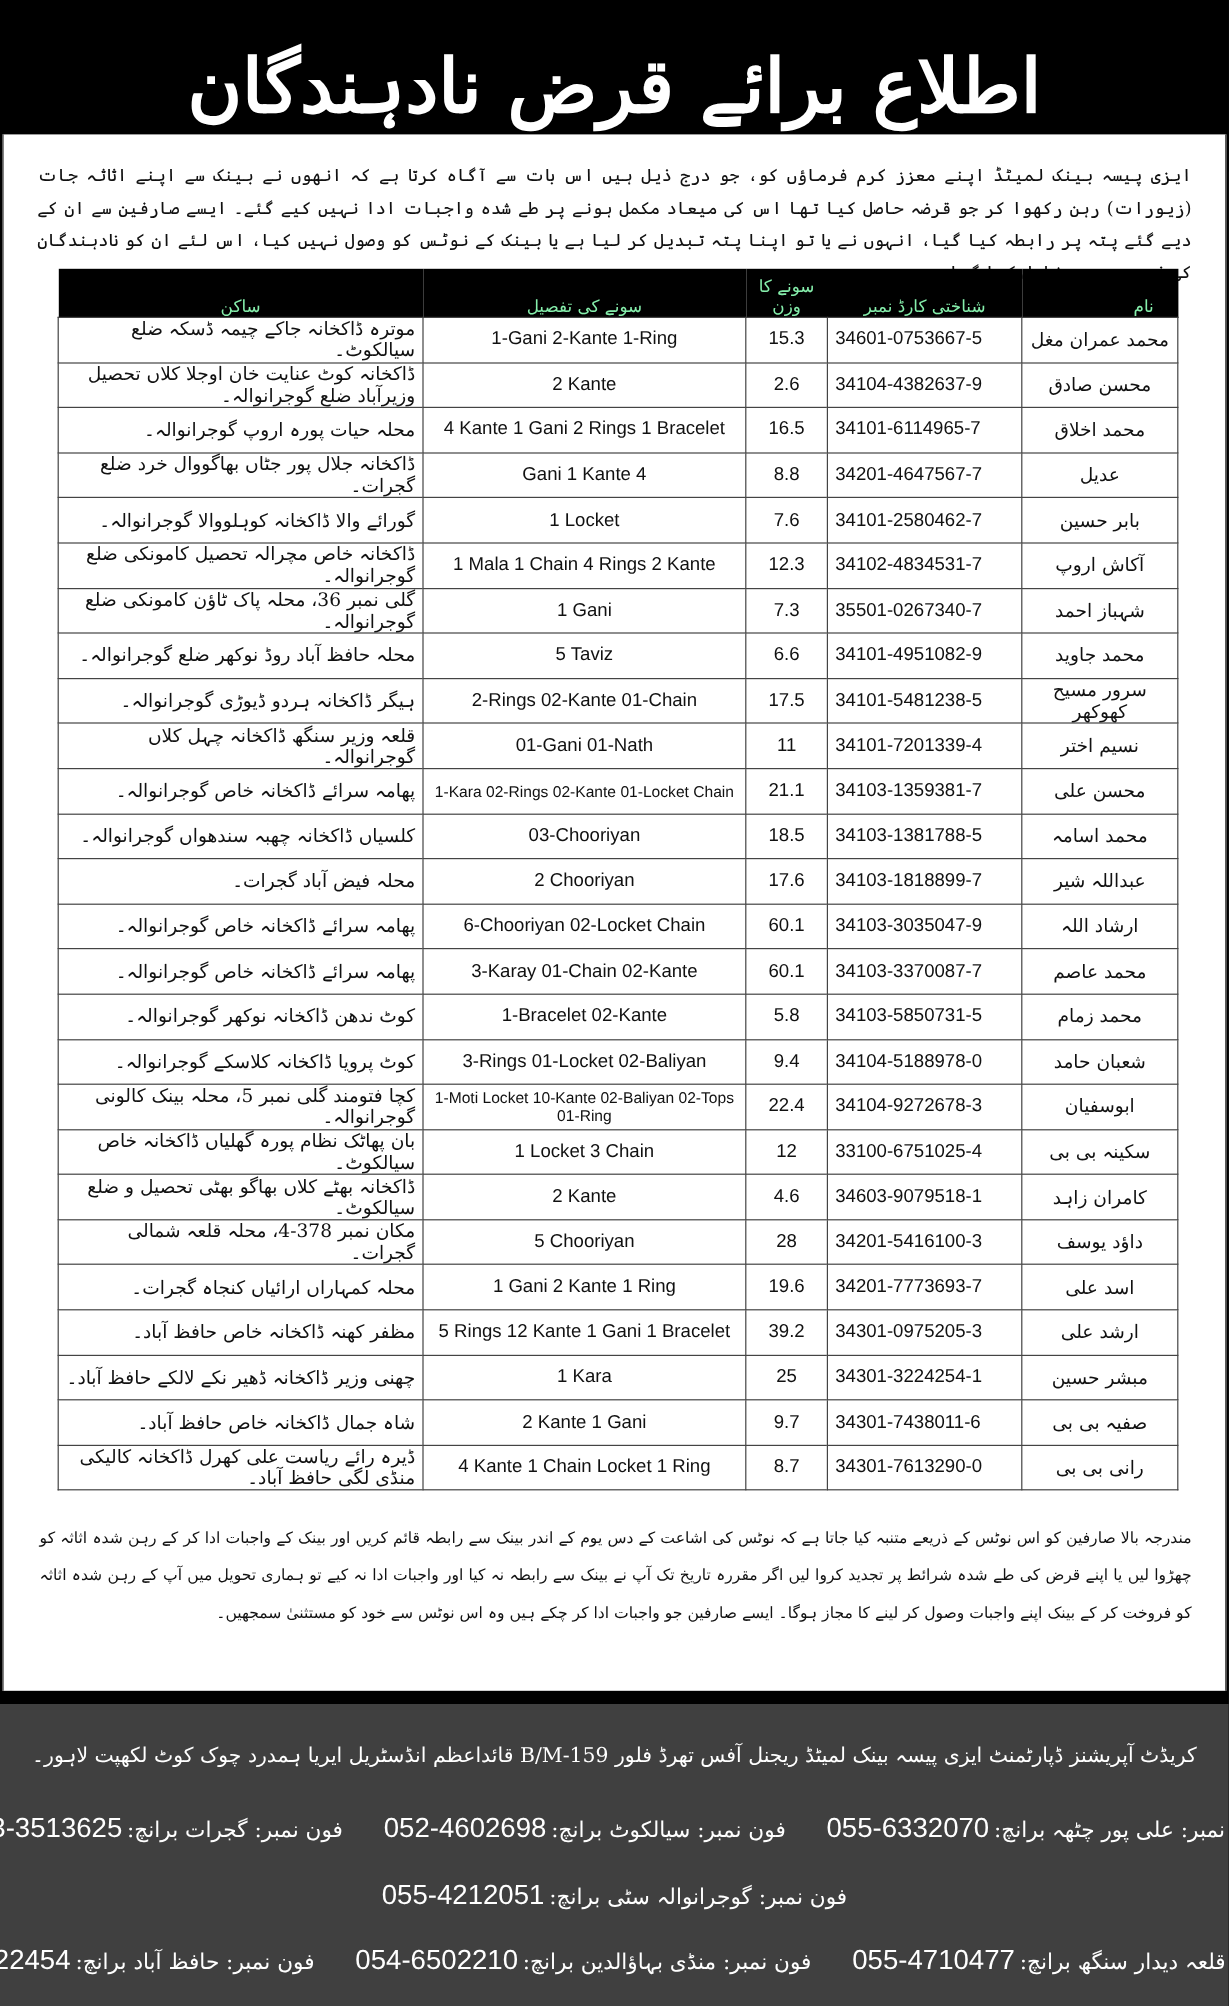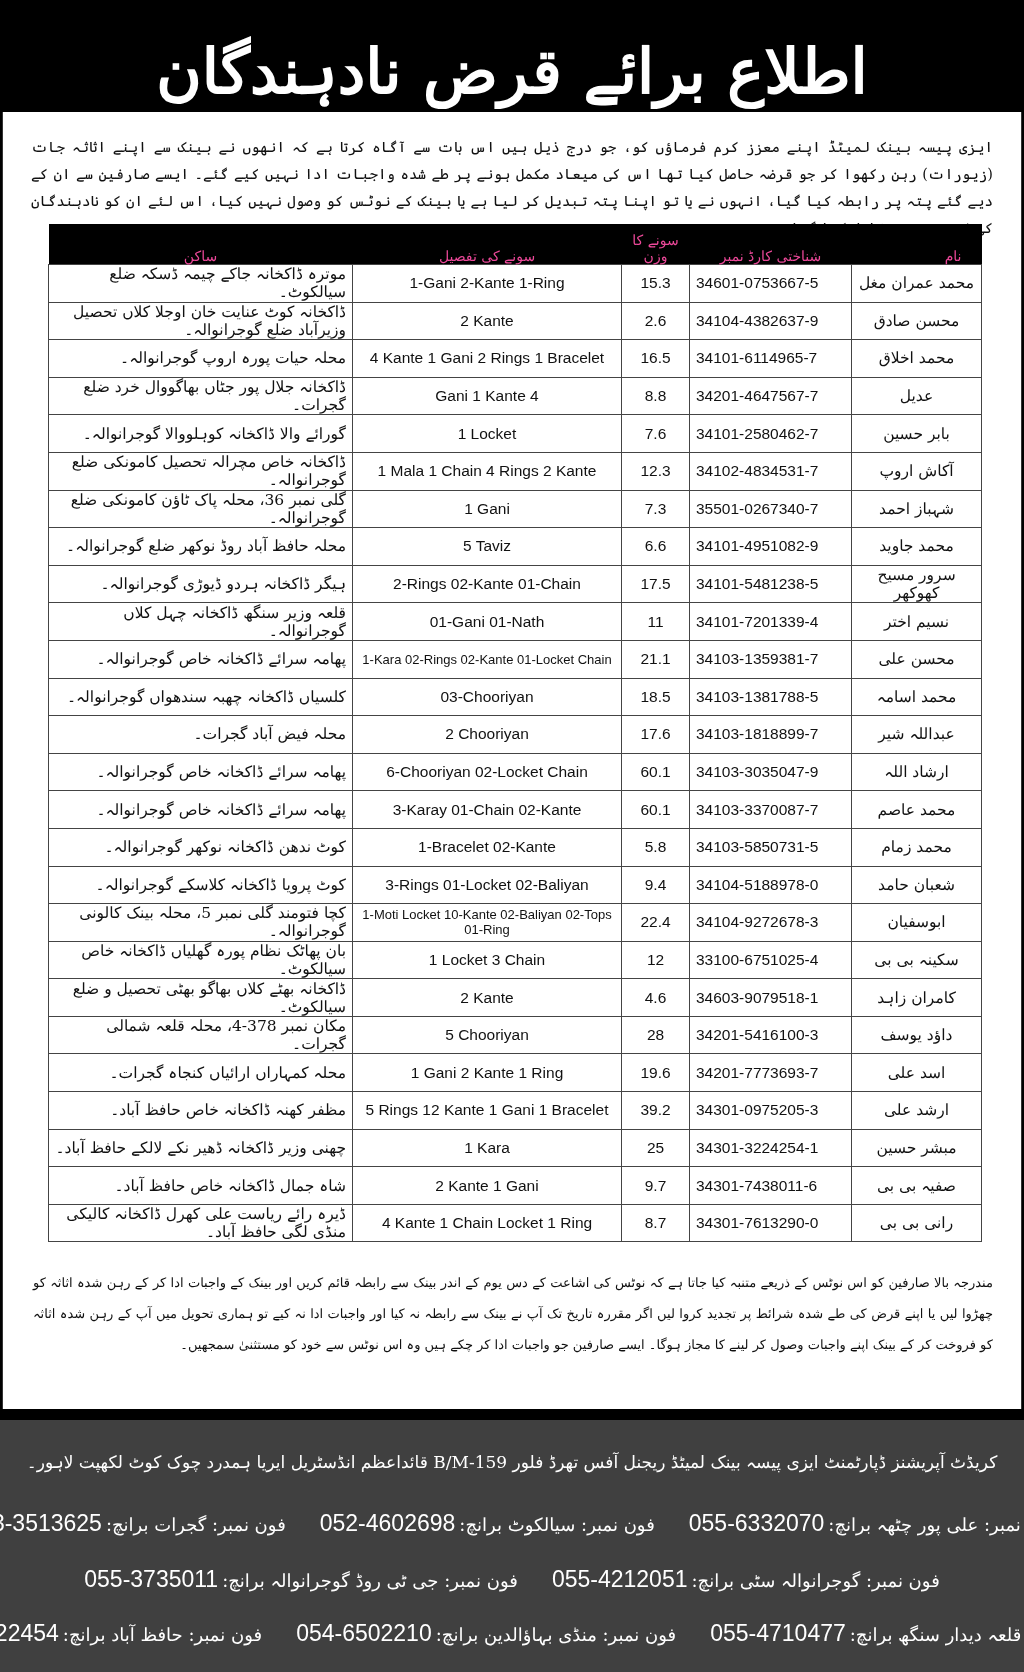--- a/index.html
+++ b/index.html
@@ -2,21 +2,21 @@
 <html><head>
 <meta charset="utf-8">
 <style>
   html, body { margin: 0; padding: 0; background: #000; }
   body { width: 1024px; height: 1672px; overflow: hidden; position: relative; font-family: "DejaVu Sans", sans-serif; }
   .top-band { position: absolute; left: 0; top: 0; width: 1024px; height: 143px; background: #000; display: flex; align-items: center; justify-content: center; }
   .title { color: #fff; font-family: "DejaVu Serif", serif; font-size: 62px; font-weight: bold; direction: rtl; letter-spacing: 1px; }
   .paper { position: absolute; left: 2px; top: 112px; width: 1018px; height: 1297px; background: #fff; border-left: 1px solid #333; border-right: 1px solid #333; }
   .intro { position: absolute; left: 28px; right: 28px; top: 22px; direction: rtl; text-align: justify; font-family: "DejaVu Serif", serif; font-size: 14.5px; line-height: 27px; color: #111; }
   table.ledger { position: absolute; left: 45px; top: 112px; width: 933px; border-collapse: collapse; direction: rtl; table-layout: fixed; }
-  table.ledger th { background: #000; color: #ec4899; height: 36px; font-family: "DejaVu Serif", serif; font-weight: normal; font-size: 14px; padding: 4px 6px 0 6px; vertical-align: bottom; }
+  table.ledger th { background: #000; color: #86efac; height: 36px; font-family: "DejaVu Serif", serif; font-weight: normal; font-size: 14px; padding: 4px 6px 0 6px; vertical-align: bottom; }
   table.ledger td { border: 1px solid #444; height: 37.6px; padding: 0 6px; font-size: 15.5px; color: #111; vertical-align: middle; box-sizing: border-box; }
   td.c-name { text-align: center; font-family: "DejaVu Serif", serif; font-size: 15px; margin-left: 40px; }
   td.c-cnic { text-align: left; direction: ltr; font-family: "Liberation Sans", sans-serif; font-size: 17px; }
   td.c-weight { text-align: center; direction: ltr; font-family: "Liberation Sans", sans-serif; font-size: 17px; }
   td.c-detail { text-align: center; direction: ltr; font-family: "Liberation Sans", sans-serif; font-size: 16.5px; }
   td.c-detail.small { font-size: 13px; line-height: 15px; }
   td.c-addr { text-align: right; font-family: "DejaVu Serif", serif; font-size: 13.5px; padding-right: 10px; }
   .closing { position: absolute; left: 30px; right: 28px; top: 1155px; direction: rtl; text-align: justify; font-family: "DejaVu Serif", serif; font-size: 13px; line-height: 31px; color: #111; }
   .bottom-band { position: absolute; left: 0; top: 1420px; width: 1024px; height: 263px; background: #404040; color: #fff; font-family: "DejaVu Serif", serif; }
   .address-line { position: absolute; left: 0; right: 0; top: 32px; text-align: center; direction: rtl; font-size: 17px; }
@@ -245,20 +245,19 @@
 
 <div class="bottom-band">
   <div class="address-line">کریڈٹ آپریشنز ڈپارٹمنٹ ایزی پیسہ بینک لمیٹڈ ریجنل آفس تھرڈ فلور 159-B/M قائداعظم انڈسٹریل ایریا ہمدرد چوک کوٹ لکھپت لاہور۔</div>
   <div class="phone-row r1">
       <span class="phone"><span>فون نمبر: علی پور چٹھہ برانچ:</span><span class="num">055-6332070</span></span>
       <span class="phone"><span>فون نمبر: سیالکوٹ برانچ:</span><span class="num">052-4602698</span></span>
       <span class="phone"><span>فون نمبر: گجرات برانچ:</span><span class="num">053-3513625</span></span>
     </div>
   <div class="phone-row r2">
       <span class="phone"><span>فون نمبر: گوجرانوالہ سٹی برانچ:</span><span class="num">055-4212051</span></span>
-      <span class="phone"><span>فون نمبر: جی ٹی روڈ گوجرانوالہ برانچ:</span><span class="num">055-3735011</span></span>
     </div>
   <div class="phone-row r3">
       <span class="phone"><span>فون نمبر: قلعہ دیدار سنگھ برانچ:</span><span class="num">055-4710477</span></span>
       <span class="phone"><span>فون نمبر: منڈی بہاؤالدین برانچ:</span><span class="num">054-6502210</span></span>
       <span class="phone"><span>فون نمبر: حافظ آباد برانچ:</span><span class="num">0547-522454</span></span>
     </div>
 </div>
 
 </body></html>

